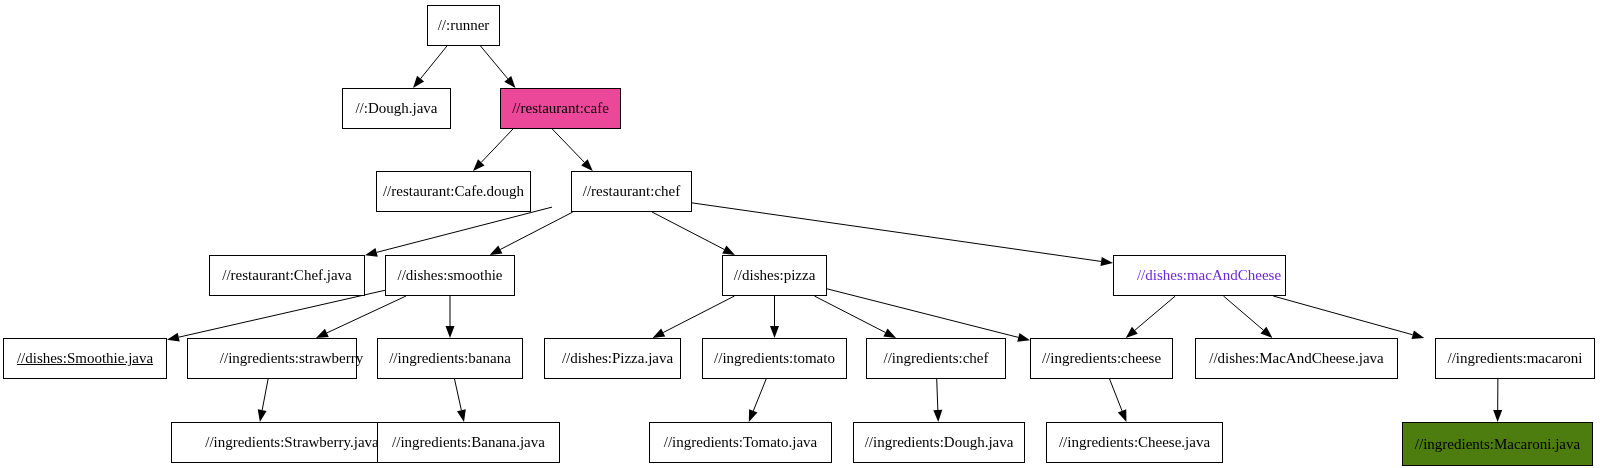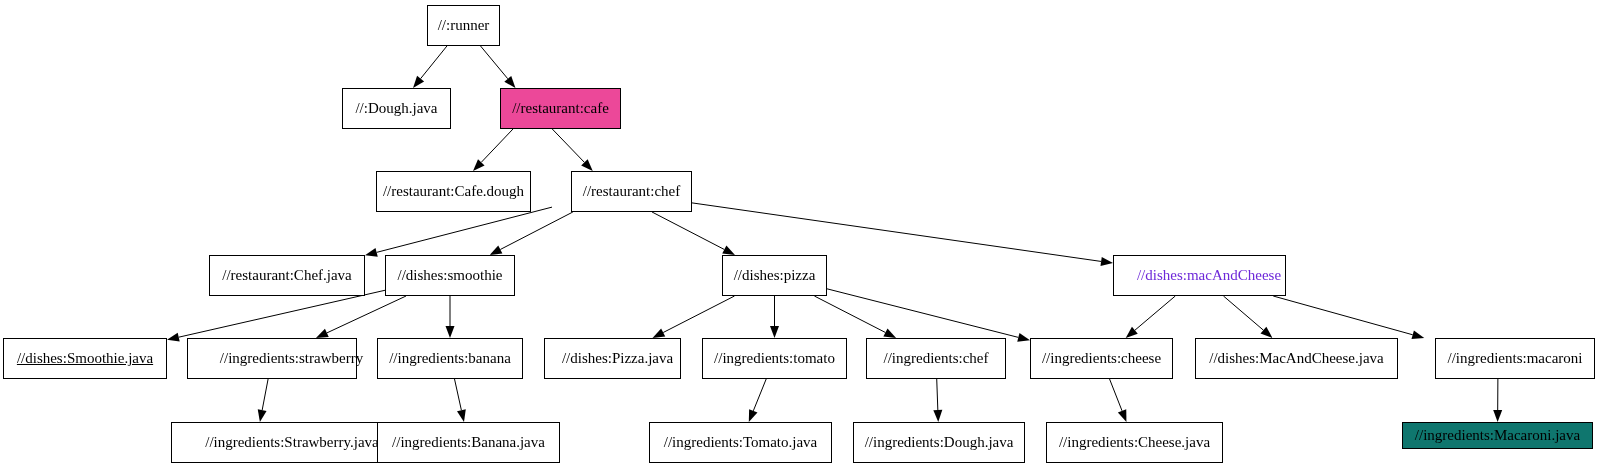--- a/index.html
+++ b/index.html
@@ -107,15 +107,15 @@
       <div class="node" style="left: 702px; top: 338px; width: 145px; height: 41px; border-color: rgb(0, 0, 0); background: rgb(255, 255, 255); color: rgb(0, 0, 0);">//ingredients:tomato</div>
       <div class="node" style="left: 866px; top: 338px; width: 140px; height: 41px; border-color: rgb(0, 0, 0); background: rgb(255, 255, 255); color: rgb(0, 0, 0);">//ingredients:chef</div>
       <div class="node" style="left: 1030px; top: 338px; width: 143px; height: 41px; border-color: rgb(0, 0, 0); background: rgb(255, 255, 255); color: rgb(0, 0, 0);">//ingredients:cheese</div>
       <div class="node" style="left: 1195px; top: 338px; width: 203px; height: 41px; border-color: rgb(0, 0, 0); background: rgb(255, 255, 255); color: rgb(0, 0, 0);">//dishes:MacAndCheese.java</div>
       <div class="node" style="left: 1418px; top: 338px; width: 160px; height: 41px; border-color: rgb(0, 0, 0); background: rgb(255, 255, 255); color: rgb(0, 0, 0); margin-left: 17px;">//ingredients:macaroni</div>
       <div class="node" style="left: 155px; top: 422px; width: 242px; height: 41px; border-color: rgb(0, 0, 0); background: rgb(255, 255, 255); color: rgb(0, 0, 0); margin-left: 16px;">//ingredients:Strawberry.java</div>
       <div class="node" style="left: 377px; top: 422px; width: 183px; height: 41px; border-color: rgb(0, 0, 0); background: rgb(255, 255, 255); color: rgb(0, 0, 0);">//ingredients:Banana.java</div>
       <div class="node" style="left: 649px; top: 422px; width: 183px; height: 41px; border-color: rgb(0, 0, 0); background: rgb(255, 255, 255); color: rgb(0, 0, 0);">//ingredients:Tomato.java</div>
       <div class="node" style="left: 853px; top: 422px; width: 172px; height: 41px; border-color: rgb(0, 0, 0); background: rgb(255, 255, 255); color: rgb(0, 0, 0);">//ingredients:Dough.java</div>
       <div class="node" style="left: 1046px; top: 422px; width: 177px; height: 41px; border-color: rgb(0, 0, 0); background: rgb(255, 255, 255); color: rgb(0, 0, 0);">//ingredients:Cheese.java</div>
-      <div class="node" style="left: 1402px; top: 422px; width: 191px; height: 27px; border-color: rgb(0, 0, 0); background: #0f766e; color: rgb(0, 0, 0);">//ingredients:Macaroni.java</div>
+      <div class="node" style="left: 1402px; top: 422px; width: 191px; height: 44px; border-color: rgb(0, 0, 0); background: #4d7c0f; color: rgb(0, 0, 0);">//ingredients:Macaroni.java</div>
     </div>
 </div>
 
 </body></html>

